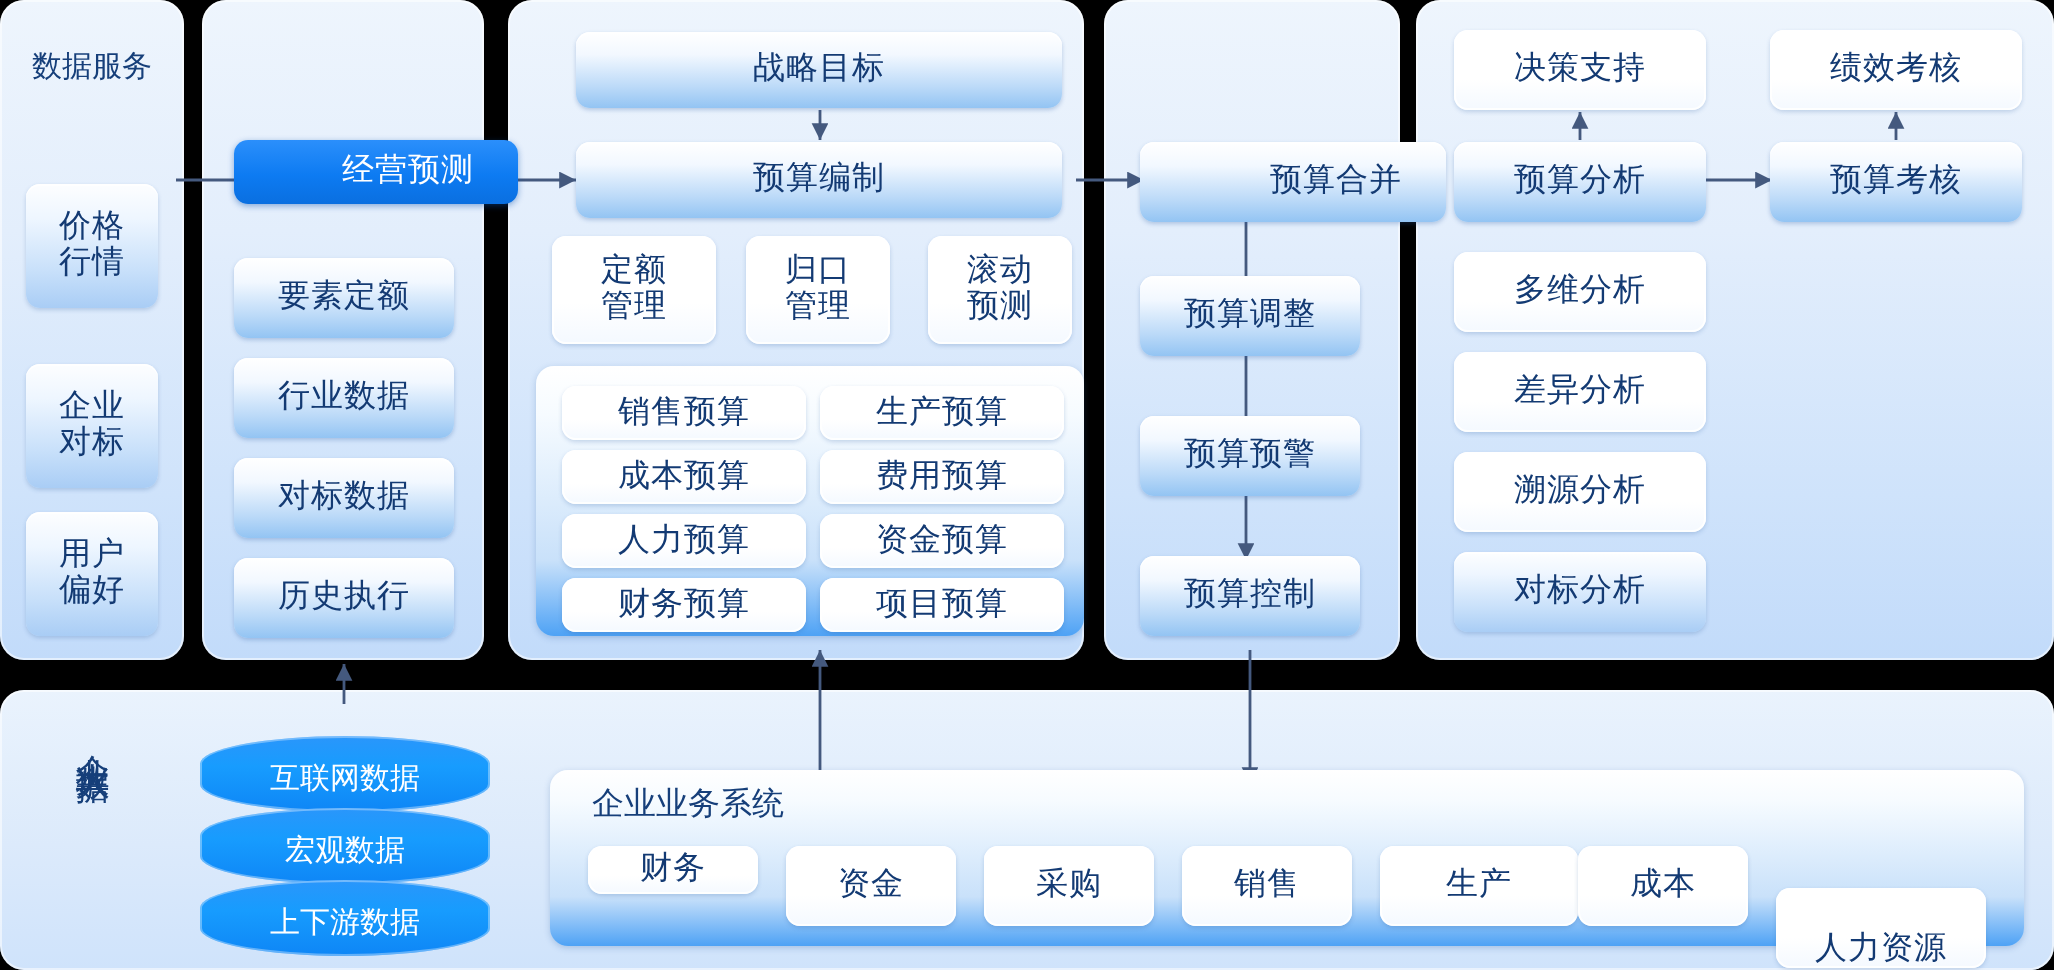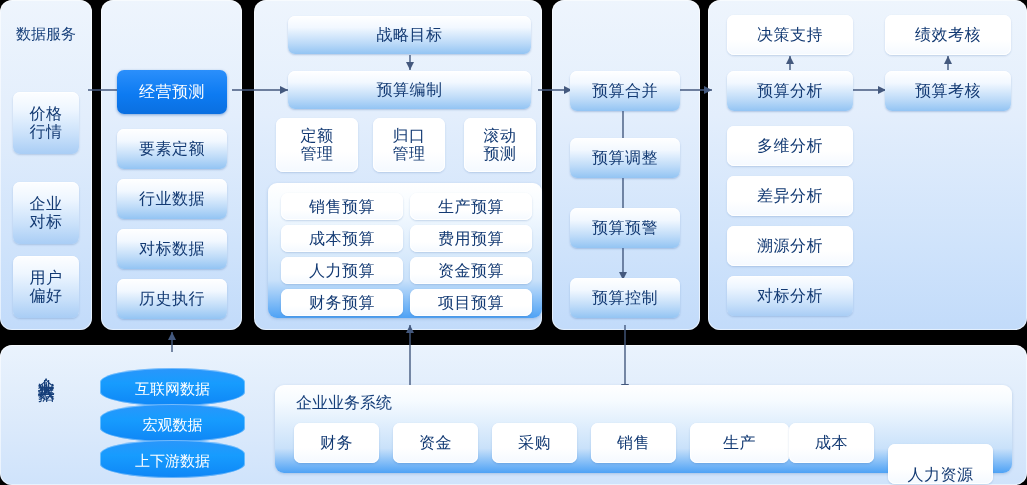--- a/index.html
+++ b/index.html
@@ -104,21 +104,21 @@
 
   <div class="hlabel" style="left:6px;top:25px;width:80px;">数据服务</div>
 
   <div class="card s" style="left:13px;top:92px;width:66px;height:62px;"><span>价格
 行情</span></div>
   <div class="card s" style="left:13px;top:182px;width:66px;height:62px;"><span>企业
 对标</span></div>
   <div class="card s" style="left:13px;top:256px;width:66px;height:62px;"><span>用户
 偏好</span></div>
 
-  <div class="card a" style="left:117px;top:70px;width:110px;height:44px;"><span>经营预测</span></div>
+  <div class="card a" style="left:117px;top:70px;width:110px;height:32px;padding-left:32px;"><span>经营预测</span></div>
   <div class="card g" style="left:117px;top:129px;width:110px;height:40px;"><span>要素定额</span></div>
   <div class="card g" style="left:117px;top:179px;width:110px;height:40px;"><span>行业数据</span></div>
   <div class="card g" style="left:117px;top:229px;width:110px;height:40px;"><span>对标数据</span></div>
   <div class="card g" style="left:117px;top:279px;width:110px;height:40px;"><span>历史执行</span></div>
 
   <div class="card g" style="left:288px;top:16px;width:243px;height:38px;"><span>战略目标</span></div>
   <div class="card g" style="left:288px;top:71px;width:243px;height:38px;"><span>预算编制</span></div>
 
   <div class="card w" style="left:276px;top:118px;width:82px;height:54px;"><span>定额
 管理</span></div>
@@ -130,21 +130,21 @@
   <div class="subwrap" style="left:268px;top:183px;width:274px;height:135px;"></div>
   <div class="card w" style="left:281px;top:193px;width:122px;height:27px;"><span>销售预算</span></div>
   <div class="card w" style="left:410px;top:193px;width:122px;height:27px;"><span>生产预算</span></div>
   <div class="card w" style="left:281px;top:225px;width:122px;height:27px;"><span>成本预算</span></div>
   <div class="card w" style="left:410px;top:225px;width:122px;height:27px;"><span>费用预算</span></div>
   <div class="card w" style="left:281px;top:257px;width:122px;height:27px;"><span>人力预算</span></div>
   <div class="card w" style="left:410px;top:257px;width:122px;height:27px;"><span>资金预算</span></div>
   <div class="card w" style="left:281px;top:289px;width:122px;height:27px;"><span>财务预算</span></div>
   <div class="card w" style="left:410px;top:289px;width:122px;height:27px;"><span>项目预算</span></div>
 
-  <div class="card g" style="left:570px;top:71px;width:110px;height:40px;"><span>预算合并</span></div>
+  <div class="card g" style="left:570px;top:71px;width:110px;height:40px;padding-left:43px;"><span>预算合并</span></div>
   <div class="card g" style="left:570px;top:138px;width:110px;height:40px;"><span>预算调整</span></div>
   <div class="card g" style="left:570px;top:208px;width:110px;height:40px;"><span>预算预警</span></div>
   <div class="card g" style="left:570px;top:278px;width:110px;height:40px;"><span>预算控制</span></div>
 
   <div class="card w" style="left:727px;top:15px;width:126px;height:40px;"><span>决策支持</span></div>
   <div class="card g" style="left:727px;top:71px;width:126px;height:40px;"><span>预算分析</span></div>
   <div class="card w" style="left:727px;top:126px;width:126px;height:40px;"><span>多维分析</span></div>
   <div class="card w" style="left:727px;top:176px;width:126px;height:40px;"><span>差异分析</span></div>
   <div class="card w" style="left:727px;top:226px;width:126px;height:40px;"><span>溯源分析</span></div>
   <div class="card s" style="left:727px;top:276px;width:126px;height:40px;"><span>对标分析</span></div>
@@ -162,21 +162,21 @@
         <span class="t">宏观数据</span>
       </div>
     <div class="seg" style="top:72px;height:38px;">
         <span class="t">上下游数据</span>
       </div>
   </div>
 
   <div class="subwrap" style="left:275px;top:385px;width:737px;height:88px;"></div>
   <div class="hlabel" style="left:296px;top:393px;width:200px;text-align:left;font-size:16px;">企业业务系统</div>
 
-  <div class="card w" style="left:294px;top:423px;width:85px;height:40px;"><span>财务</span></div>
+  <div class="card w" style="left:294px;top:423px;width:85px;height:24px;"><span>财务</span></div>
   <div class="card w" style="left:393px;top:423px;width:85px;height:40px;"><span>资金</span></div>
   <div class="card w" style="left:492px;top:423px;width:85px;height:40px;"><span>采购</span></div>
   <div class="card w" style="left:591px;top:423px;width:85px;height:40px;"><span>销售</span></div>
   <div class="card w" style="left:690px;top:423px;width:99px;height:40px;"><span>生产</span></div>
   <div class="card w" style="left:789px;top:423px;width:85px;height:40px;"><span>成本</span></div>
   <div class="card w" style="left:888px;top:444px;width:105px;height:40px;align-items:flex-end;"><span>人力资源</span></div>
 
 </div>
 
 </body></html>

